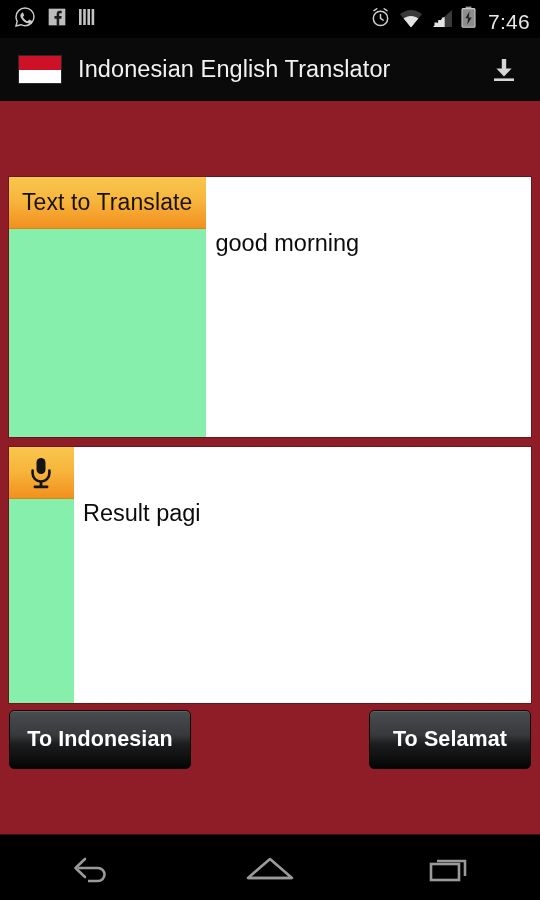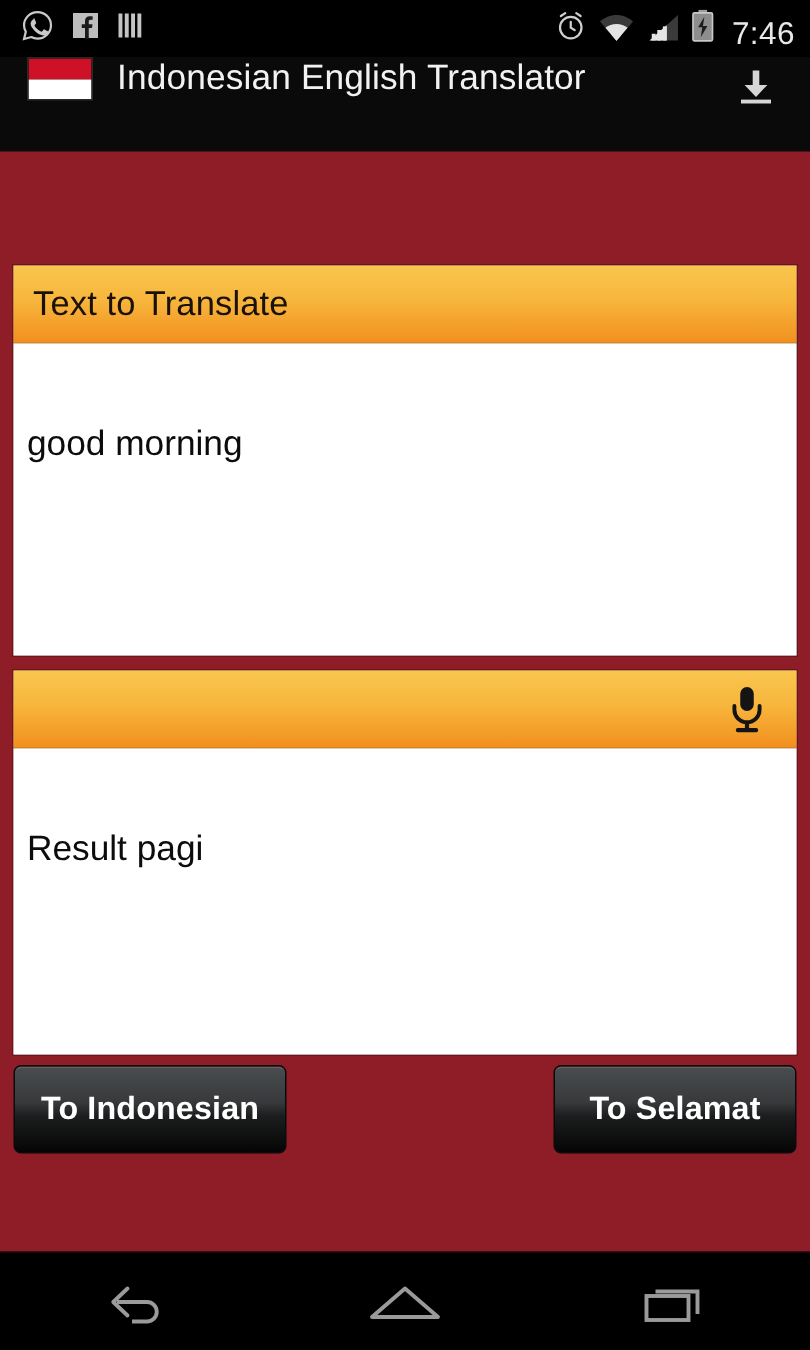--- a/index.html
+++ b/index.html
@@ -41,20 +41,21 @@
     letter-spacing: 0.3px;
     margin-left: 4px;
     line-height: 1;
   }
 
   
   .app-bar {
     height: 63px;
     background: #0a0a0a;
     display: flex;
+    align-items: center;
     padding: 0 16px 0 18px;
     flex: none;
   }
   .flag {
     width: 44px;
     height: 29px;
     flex: none;
     border: 1px solid #2a2a2a;
     overflow: hidden;
     display: flex;
@@ -84,24 +85,23 @@
     flex: 1;
     position: relative;
     display: flex;
     flex-direction: column;
     padding: 0 9px;
   }
 
   .spacer-top { height: 76px; flex: none; }
 
   .card {
-    background: #a3a3a3;
-    flex: none;
-    display: flex;
-    flex-direction: column;
+    background: #86efac;
+    flex: none;
+    display: flex;
     box-shadow: 0 0 0 1px rgba(0,0,0,0.25);
   }
   .card-header {
     height: 52px;
     background: linear-gradient(to bottom, #f9c64e 0%, #f7b63d 45%, #f2901f 100%);
     display: flex;
     align-items: center;
     padding: 0 14px 0 13px;
     flex: none;
     border-bottom: 1px solid #d9861c;

